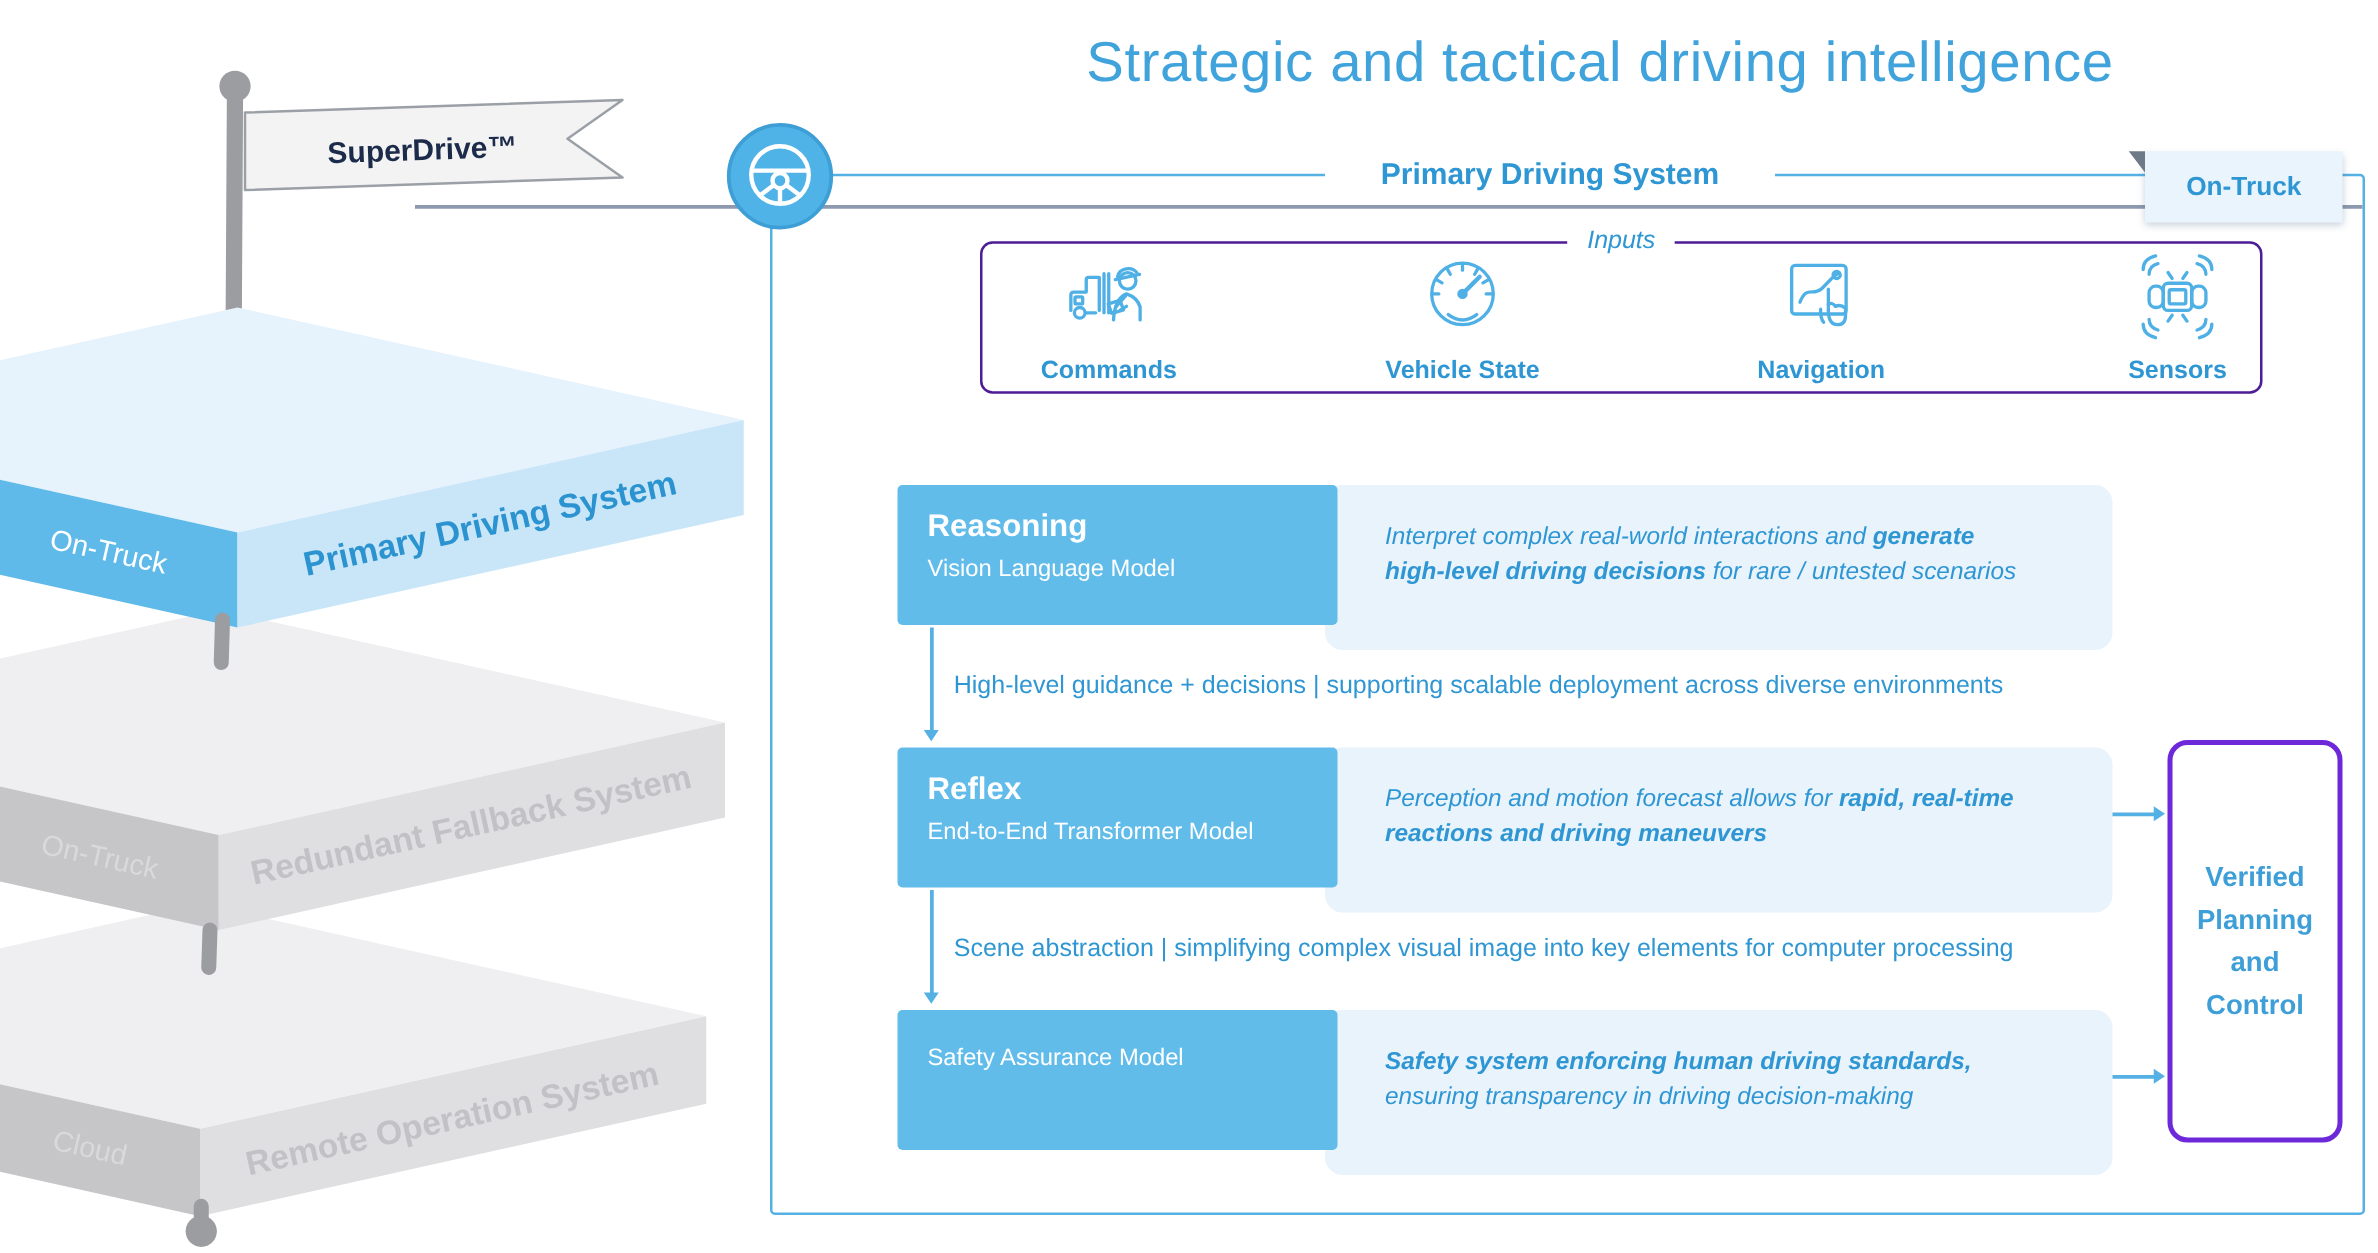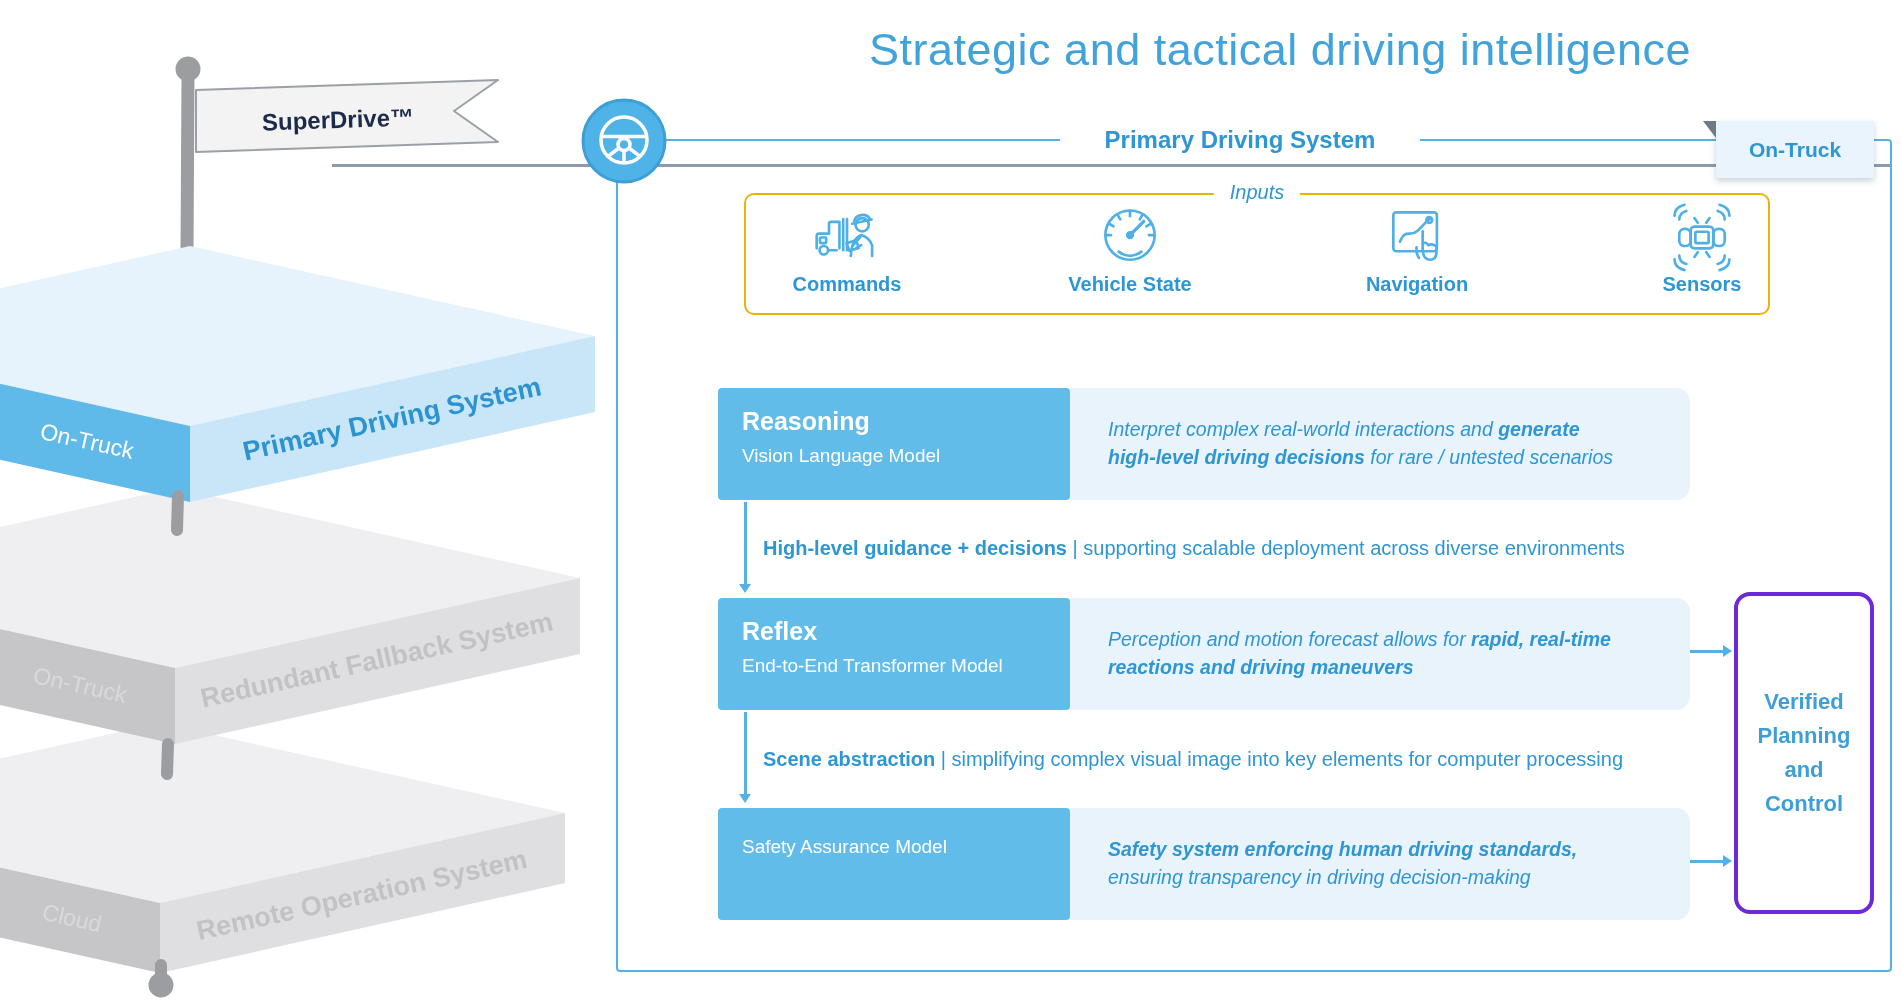--- a/index.html
+++ b/index.html
@@ -16,47 +16,47 @@
               font-size:45px;font-weight:400;color:#41A3DC;z-index:3;letter-spacing:.5px;}
   .system-label{position:absolute;left:1060px;top:121px;width:360px;height:38px;line-height:38px;
                 text-align:center;font-size:24px;font-weight:bold;color:#2E96D3;background:#fff;z-index:3;}
   .wheel-wrap{position:absolute;left:580px;top:97px;width:88px;height:88px;z-index:4;}
   .badge{position:absolute;left:1716px;top:121px;width:158px;height:57px;background:#E9F4FD;
          box-shadow:0 3px 6px rgba(60,90,120,.28);display:flex;align-items:center;justify-content:center;
          font-size:21px;font-weight:bold;color:#2E96D3;z-index:5;}
   .badge .fold{position:absolute;left:-13px;top:0;width:0;height:0;
                border-top:17px solid #6F7A88;border-left:13px solid transparent;}
   
-  .inputs-box{position:absolute;left:744px;top:193px;width:1022px;height:118px;background:#fff;
-              border:2px solid #eab308;border-radius:10px;z-index:3;}
+  .inputs-box{position:absolute;left:784px;top:193px;width:1022px;height:118px;background:#fff;
+              border:2px solid #4c1d95;border-radius:10px;z-index:3;}
   .inputs-legend{position:absolute;top:-14px;left:50%;transform:translateX(-50%);background:#fff;
                  padding:0 16px;font-size:20px;font-style:italic;color:#2E96D3;}
   .input-item{position:absolute;top:6px;width:220px;text-align:center;}
   .input-item .in-icon{display:block;margin:0 auto;}
-  .input-item .in-label{margin-top:0;font-size:20px;font-weight:bold;color:#2E96D3;}
+  .input-item .in-label{margin-top:12px;font-size:20px;font-weight:bold;color:#2E96D3;}
   .ii-0{left:-9px;} .ii-1{left:274px;} .ii-2{left:561px;} .ii-3{left:846px;}
   
   .row{position:absolute;left:718px;width:974px;height:112px;z-index:3;}
   .r0{top:388px;} .r1{top:598px;} .r2{top:808px;}
-  .panel{position:absolute;left:342px;top:0;width:630px;height:112px;background:#E9F3FC;border-radius:14px;
+  .panel{position:absolute;left:342px;top:0;width:630px;height:132px;background:#E9F3FC;border-radius:14px;
          box-sizing:border-box;padding:27px 10px 0 48px;font-size:19.5px;font-style:italic;color:#2E96D3;line-height:28px;}
   .panel b{font-weight:bold;}
   .block{position:absolute;left:0;top:0;width:352px;height:112px;background:#62BCEA;border-radius:4px;
          box-sizing:border-box;padding:19px 0 0 24px;color:#fff;z-index:2;}
   .block .b-title{font-size:25px;font-weight:bold;}
   .block .b-sub{font-size:19px;margin-top:9px;}
   
   .vline{position:absolute;width:2.5px;background:#55B0E4;left:744px;z-index:3;}
   .v1{top:502px;height:84px;} .v2{top:712px;height:84px;}
   .vhead{position:absolute;left:738.5px;width:0;height:0;z-index:3;
          border-left:6.5px solid transparent;border-right:6.5px solid transparent;border-top:9px solid #55B0E4;}
   .vh1{top:584px;} .vh2{top:794px;}
   .ctext{position:absolute;left:763px;font-size:20px;color:#2E96D3;z-index:3;white-space:nowrap;}
   .c1{top:537px;} .c2{top:748px;}
-  .ctext b{font-weight:bold;}
+  .ctext b{font-weight:normal;}
   .hline{position:absolute;width:36px;height:2.5px;background:#55B0E4;left:1690px;z-index:3;}
   .h1{top:650px;} .h2{top:860px;}
   .hhead{position:absolute;left:1723px;width:0;height:0;z-index:3;
          border-top:6.5px solid transparent;border-bottom:6.5px solid transparent;border-left:9px solid #55B0E4;}
   .hh1{top:645px;} .hh2{top:855px;}
   
   .output-box{position:absolute;left:1734px;top:592px;width:132px;height:314px;background:#fff;
               border:4px solid #6d28d9;border-radius:16px;display:flex;flex-direction:column;
               align-items:center;justify-content:center;z-index:3;
               font-size:22px;font-weight:bold;color:#3E9FD8;line-height:34px;text-align:center;}

